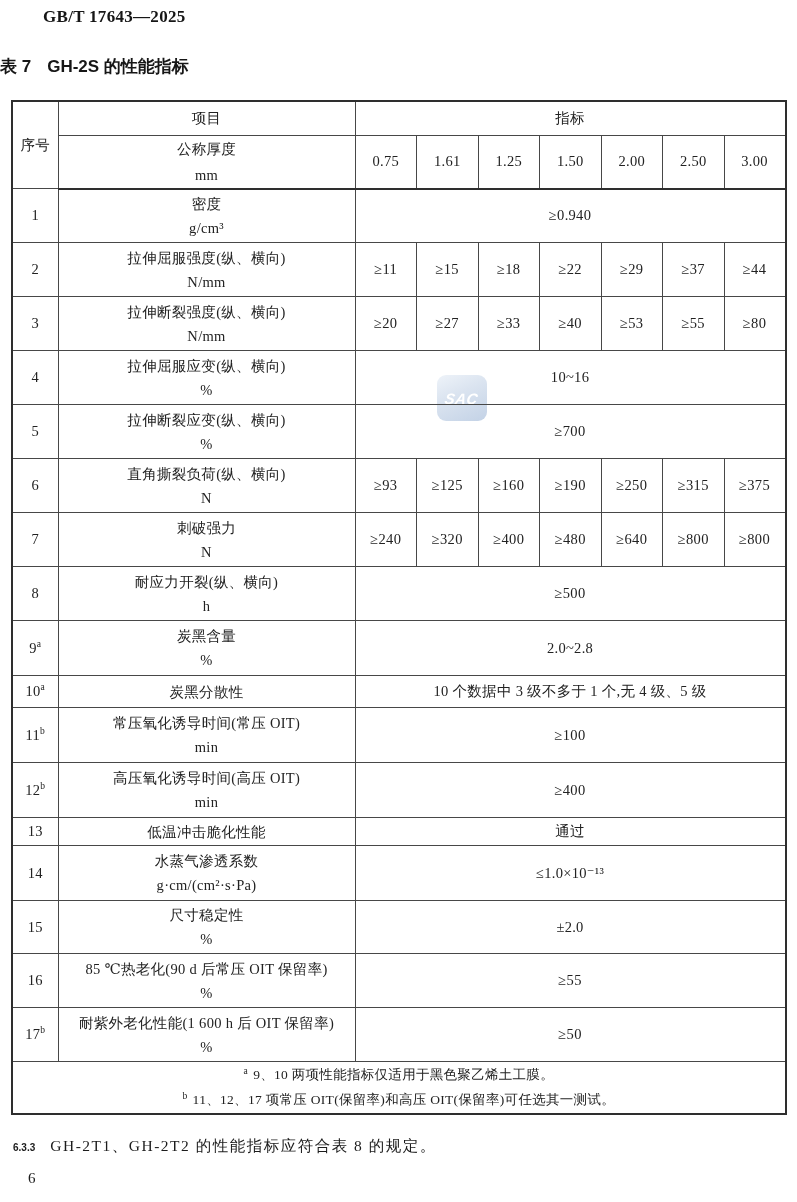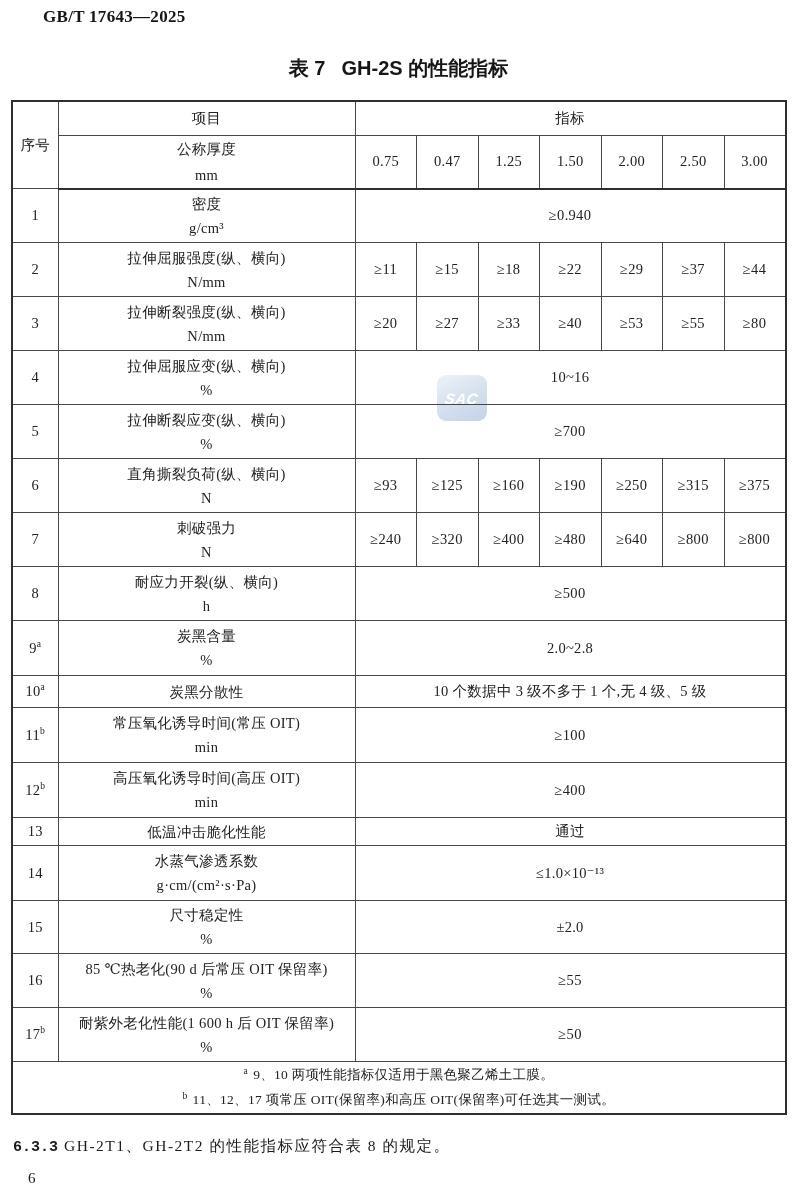--- a/index.html
+++ b/index.html
@@ -5,23 +5,23 @@
   html,body{margin:0;padding:0;background:#ffffff;}
   .page{
     position:relative;width:797px;height:1202px;background:#ffffff;overflow:hidden;
     font-family:"Liberation Serif","DejaVu Serif",serif;color:#1f1f1f;
   }
   .std-code{
     position:absolute;left:13px;top:7px;font-weight:bold;font-size:17px;
     letter-spacing:0.3px;color:#161616;margin-left:30px;
   }
   .caption{
-    position:absolute;left:0;top:55px;width:100%;text-align:center;
+    position:absolute;left:0;top:55px;width:100%;
     font-family:"Liberation Sans","DejaVu Sans",sans-serif;font-weight:bold;
-    font-size:20px;color:#161616;
+    font-size:17px;color:#161616;
   }
   .caption .cap-label{margin-right:16px;}
   
   .watermark{
     position:absolute;left:437px;top:375px;width:50px;height:46px;z-index:0;
     border-radius:9px;
     background:linear-gradient(155deg,#eef3f9 0%,#dbe4f0 40%,#c3d2e6 100%);
     display:flex;align-items:center;justify-content:center;
   }
   .watermark span{
@@ -45,22 +45,22 @@
   .thk .t1,.thk .t2{line-height:26px;}
   sup.sp{font-size:9.5px;vertical-align:super;line-height:0;}
   sup.sp:empty{display:none;}
   td.fncell{text-align:left;vertical-align:middle;padding:4px 8px 4px 22px;}
   .fn{font-size:13.5px;line-height:25px;letter-spacing:0.3px;}
   .fn sup{margin-right:5px;}
   .clause{
     position:absolute;left:13px;top:1136px;font-size:15.5px;color:#1c1c1c;
   }
   .clause .cnum{
-    font-family:Liberation Mono, monospace;font-weight:bold;
-    margin-right:6px;font-size:15px;
+    font-family:Liberation Sans, sans-serif;font-weight:bold;
+    margin-right:15px;font-size:10px;
   }
   .clause .ctext{letter-spacing:1.5px;}
   .pageno{position:absolute;left:28px;top:1170px;font-size:15px;color:#1c1c1c;}
 </style>
 </head>
 <body>
 
 <div class="page">
 
   <div class="std-code">GB/T 17643—2025</div>
@@ -91,21 +91,21 @@
       <td rowspan="2">序号</td>
       <td>项目</td>
       <td colspan="7">指标</td>
     </tr>
     <tr class="hr2" style="height:48px">
       <td class="thk">
         <div class="t1">公称厚度</div>
         <div class="t2">mm</div>
       </td>
       <td>0.75</td>
-      <td>0.47</td>
+      <td>1.61</td>
       <td>1.25</td>
       <td>1.50</td>
       <td>2.00</td>
       <td>2.50</td>
       <td>3.00</td>
     </tr>
 
     <tr style="height:54px">
       <td><span>1</span></td>
       <td class="item">

